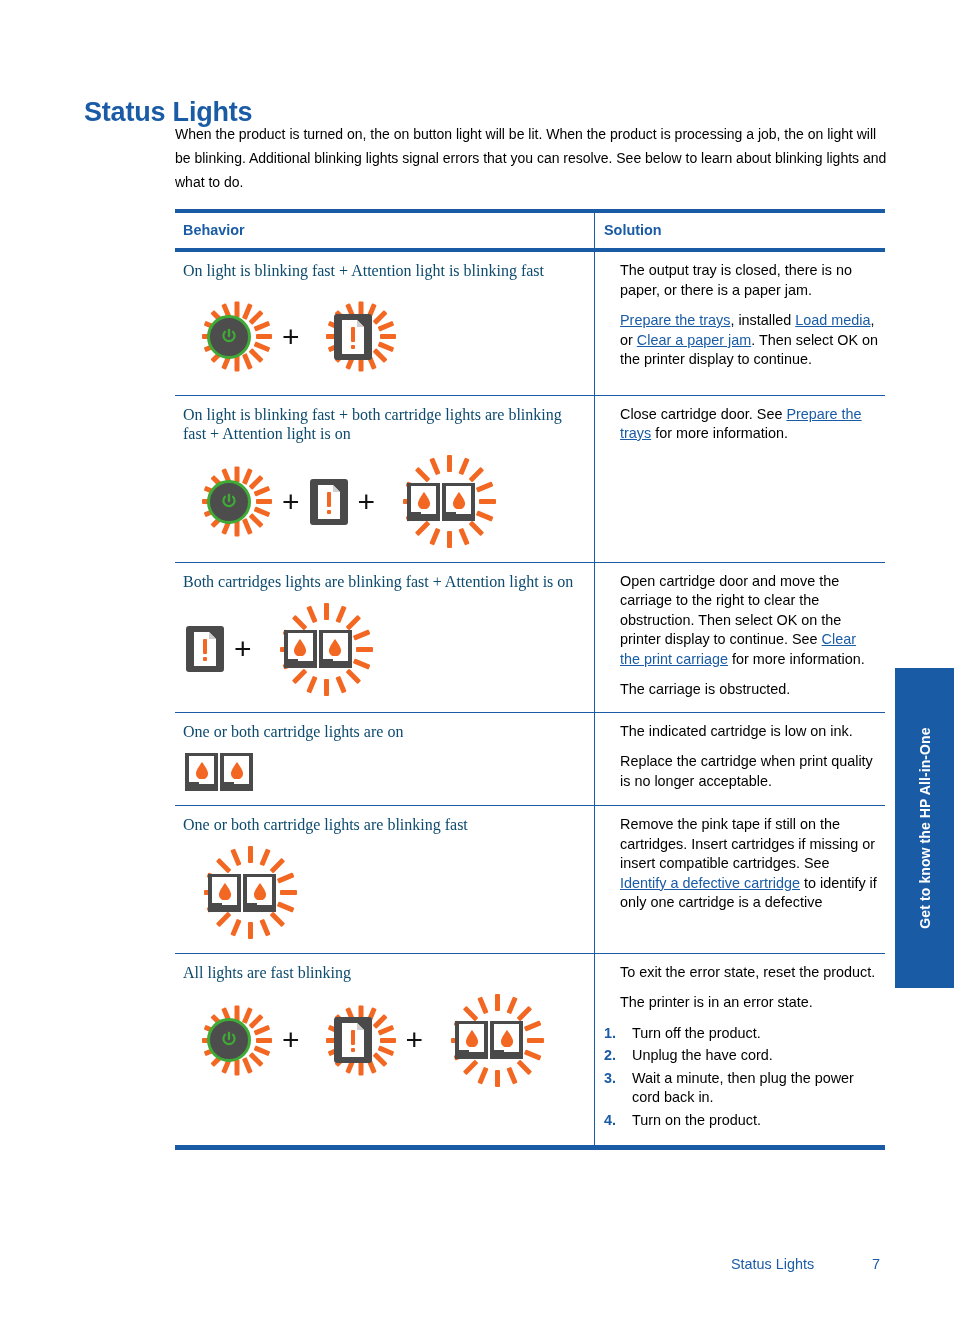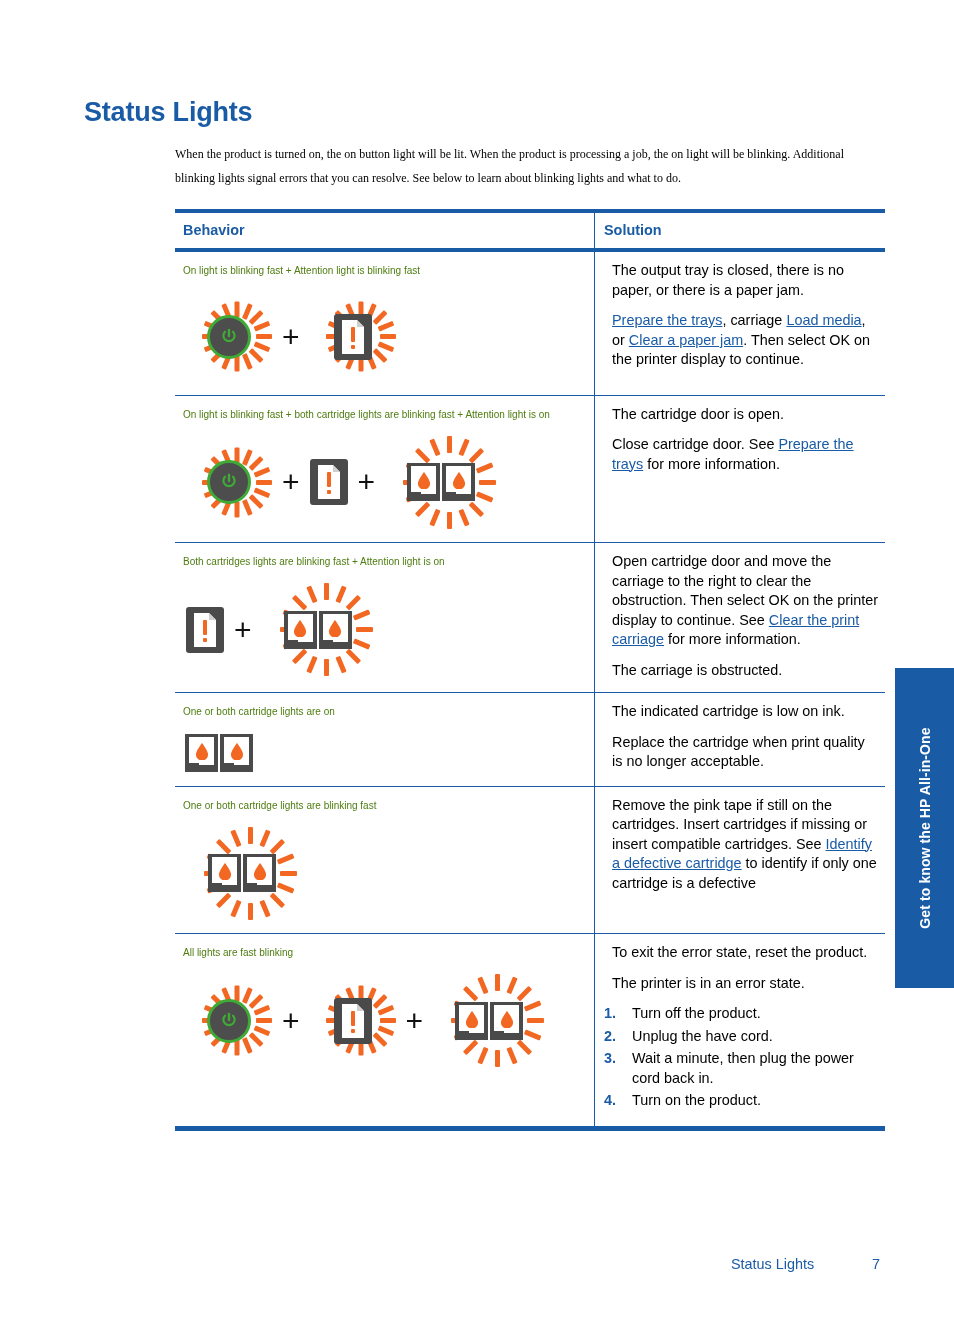--- a/index.html
+++ b/index.html
@@ -24,26 +24,25 @@
     font-size: 27px;
     font-weight: bold;
     color: #1a5ba6;
     letter-spacing: -0.2px;
   }
 
   
   .intro {
     position: absolute;
     left: 175px;
-    top: 130px;
+    top: 108px;
     width: 712px;
-    font-size: 12px;
+    font-size: 14px;
     line-height: 24px;
     color: #000;
-    font-family: Liberation Serif, serif;
   }
 
   
   .table {
     position: absolute;
     left: 175px;
     top: 209px;
     width: 710px;
   }
   .rule-top { height: 4px; background: #1a5ba6; }
@@ -75,28 +74,29 @@
     padding-top: 8px;
     padding-bottom: 9px;
   }
   .hdr-label {
     font-size: 14.4px;
     font-weight: bold;
     color: #1a5ba6;
   }
 
   .behavior-text {
-    font-size: 10px;
+    font-size: 16px;
     line-height: 19.5px;
-    color: #4d7c0f;
+    color: #0c4a6e;
+    font-family: Liberation Serif, serif;
   }
   .sol-p {
     font-size: 14.4px;
     line-height: 19.5px;
-    margin: 0 0 11px 8px;
+    margin: 0 0 11px 16px;
     color: #000;
   }
   .sol-p:last-child { margin-bottom: 0; }
   .lnk {
     color: #1a5ba6;
     text-decoration: underline;
   }
 
   
   .steps { margin: 0; padding: 0; list-style: none; }
@@ -330,21 +330,21 @@
                   <path d="M15 0 L22 7 H15 Z" fill="#cfcfcf"></path>
                   <rect x="9" y="7" width="4" height="15" rx="1" fill="#f26722"></rect>
                   <rect x="9" y="25" width="4" height="4" rx="1" fill="#f26722"></rect>
                 </svg>
               </span>
             </span>
           </div>
         </div>
         <div class="cell-solution">
           <p class="sol-p"><span>The output tray is closed, there is no paper, or there is a paper jam.</span></p>
-          <p class="sol-p"><span class="lnk">Prepare the trays</span><span>, carriage </span><span class="lnk">Load media</span><span>, or </span><span class="lnk">Clear a paper jam</span><span>. Then select OK on the printer display to continue.</span></p>
+          <p class="sol-p"><span class="lnk">Prepare the trays</span><span>, installed </span><span class="lnk">Load media</span><span>, or </span><span class="lnk">Clear a paper jam</span><span>. Then select OK on the printer display to continue.</span></p>
         </div>
       </div>
       <div class="rule-row"></div>
       <div class="trow">
         <div class="cell-behavior">
           <div class="behavior-text">On light is blinking fast + both cartridge lights are blinking fast + Attention light is on</div>
           <div class="lights">
             <span class="glyph-wrap" style="width: 92px; height: 92px; display: flex; align-items: center; justify-content: center;">
               <span class="rays">
                 <span class="ray" style="width: 16px; height: 5px; left: 0px; top: -2.5px; transform: rotate(0deg) translateX(27px);"></span>
@@ -415,21 +415,20 @@
                   <span class="notch"></span>
                   <svg class="drop" viewBox="0 0 13 17" aria-hidden="true">
                     <path d="M6.5 0 C6.5 0 12.6 8.0 12.6 11.4 A6.1 6.1 0 0 1 0.4 11.4 C0.4 8.0 6.5 0 6.5 0 Z" fill="#f26722"></path>
                   </svg>
                 </span>
               </span>
             </span>
           </div>
         </div>
         <div class="cell-solution">
-          <p class="sol-p"><span>The cartridge door is open.</span></p>
           <p class="sol-p"><span>Close cartridge door. See </span><span class="lnk">Prepare the trays</span><span> for more information.</span></p>
         </div>
       </div>
       <div class="rule-row"></div>
       <div class="trow">
         <div class="cell-behavior">
           <div class="behavior-text">Both cartridges lights are blinking fast + Attention light is on</div>
           <div class="lights">
             <span class="glyph-wrap" style="width: 44px; height: 50px; display: flex; align-items: center; justify-content: center;">
               <span class="attention">

